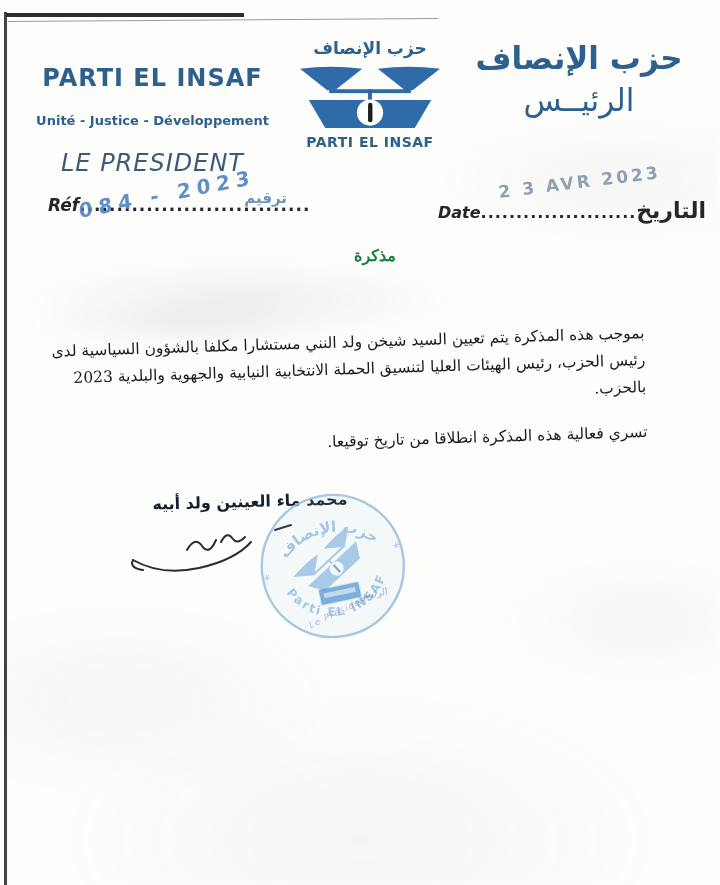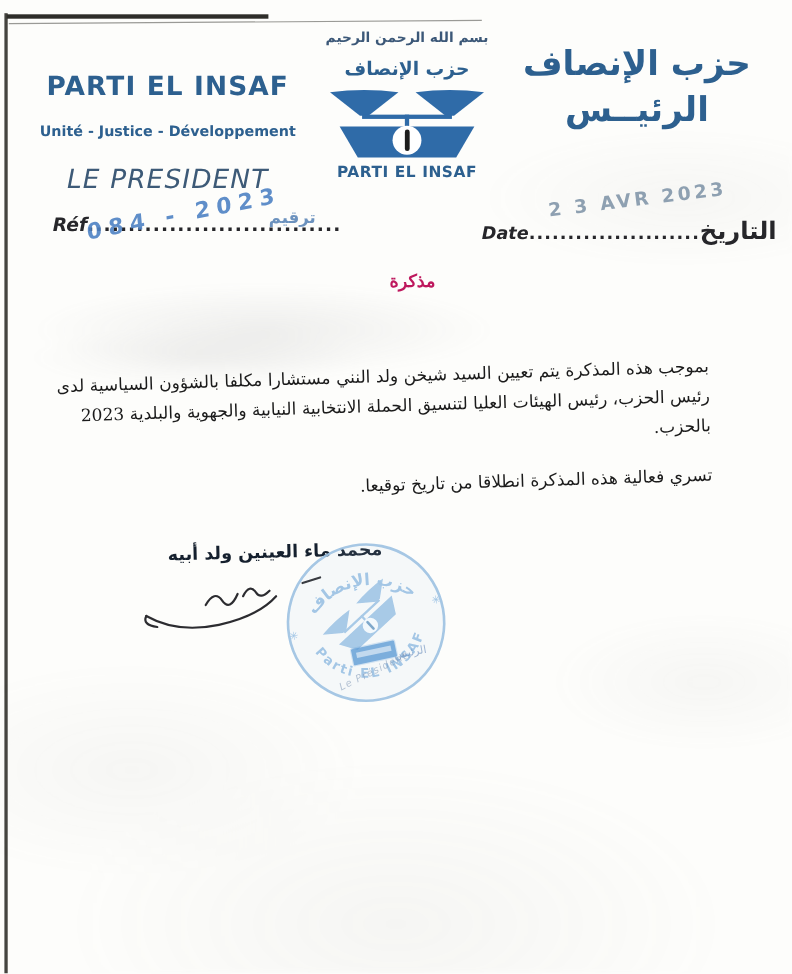--- a/index.html
+++ b/index.html
@@ -37,29 +37,29 @@
   
   .hcenter{left:285px;top:26px;width:170px;text-align:center;color:#2d608f;}
   .bismillah{font-size:12.5px;font-weight:bold;color:#3c5878;white-space:nowrap;}
   .hc-party-ar{font-size:17px;font-weight:bold;margin-top:12px;}
   .hc-scale{margin-top:4px;}
   .hc-party-fr{font-size:14px;font-weight:bold;letter-spacing:.5px;margin-top:-2px;white-space:nowrap;}
   
   .hright{left:448px;top:40px;width:262px;text-align:center;color:#2d608f;direction:rtl;}
   .hr-party-ar{font-size:31px;font-weight:bold;white-space:nowrap;}
   .hr-motto-ar{font-size:15px;font-weight:bold;margin-top:8px;white-space:nowrap;}
-  .hr-role-ar{font-size:31px;font-weight:bold;margin-top:6px;letter-spacing:1px;}
+  .hr-role-ar{font-size:31px;font-weight:normal;margin-top:6px;letter-spacing:1px;}
   .date-stamp{left:498px;top:172px;font-size:17px;font-weight:bold;color:#8397aa;letter-spacing:3px;
     transform:rotate(-7deg);white-space:nowrap;opacity:.9;}
   .date-row{left:438px;top:198px;width:268px;display:flex;align-items:baseline;font-size:16px;color:#26262a;}
   .date-label{font-style:italic;font-weight:bold;text-align:right;}
   .date-dots{flex:1;overflow:hidden;white-space:nowrap;font-weight:bold;letter-spacing:1px;}
   .date-ar{font-weight:bold;font-size:22px;}
   
-  .memo-title{left:295px;top:246px;width:160px;text-align:center;font-size:16px;font-weight:bold;color:#be185d;
+  .memo-title{left:295px;top:246px;width:160px;text-align:center;font-size:16px;font-weight:bold;color:#15803d;
     font-family:"DejaVu Serif", serif;}
   .body-par{left:78px;top:320px;width:566px;direction:rtl;text-align:right;
     font-family:"DejaVu Serif", serif;font-size:15.5px;line-height:1.75;color:#1b1b1b;
     transform:rotate(-1.8deg);transform-origin:right top;}
   .body-par .line{white-space:nowrap;}
   .par2{margin-top:18px;}
   
   .sig-name{left:130px;top:492px;width:240px;text-align:center;direction:rtl;
     font-size:16px;font-weight:bold;color:#15202e;transform:rotate(-1.5deg);}
   .sig-scribble{left:125px;top:516px;}
@@ -85,21 +85,20 @@
   <div class="role-fr">LE PRESIDENT</div>
 </div>
 
 <div class="abs ref-row">
   <span class="ref-label">Réf</span><span class="ref-dots">...............................</span>
   <span class="ref-hand">084 - 2023</span>
   <span class="ref-ar">ترقيم</span>
 </div>
 
 <div class="abs hcenter">
-  <div class="bismillah">بسم الله الرحمن الرحيم</div>
   <div class="hc-party-ar">حزب الإنصاف</div>
   <div class="hc-scale">
     <svg width="150" height="70" viewBox="0 0 150 72" aria-hidden="true">
       <g fill="#2f6ba8">
         <path d="M3,7 Q35,3 67,7 L39,29 L31,29 Z"></path>
         <path d="M83,7 Q115,3 147,7 L119,29 L111,29 Z"></path>
         <rect x="33" y="28" width="84" height="4"></rect>
         <rect x="73" y="28" width="4" height="13"></rect>
         <polygon points="12,39 138,39 121,68 29,68"></polygon>
       </g>

